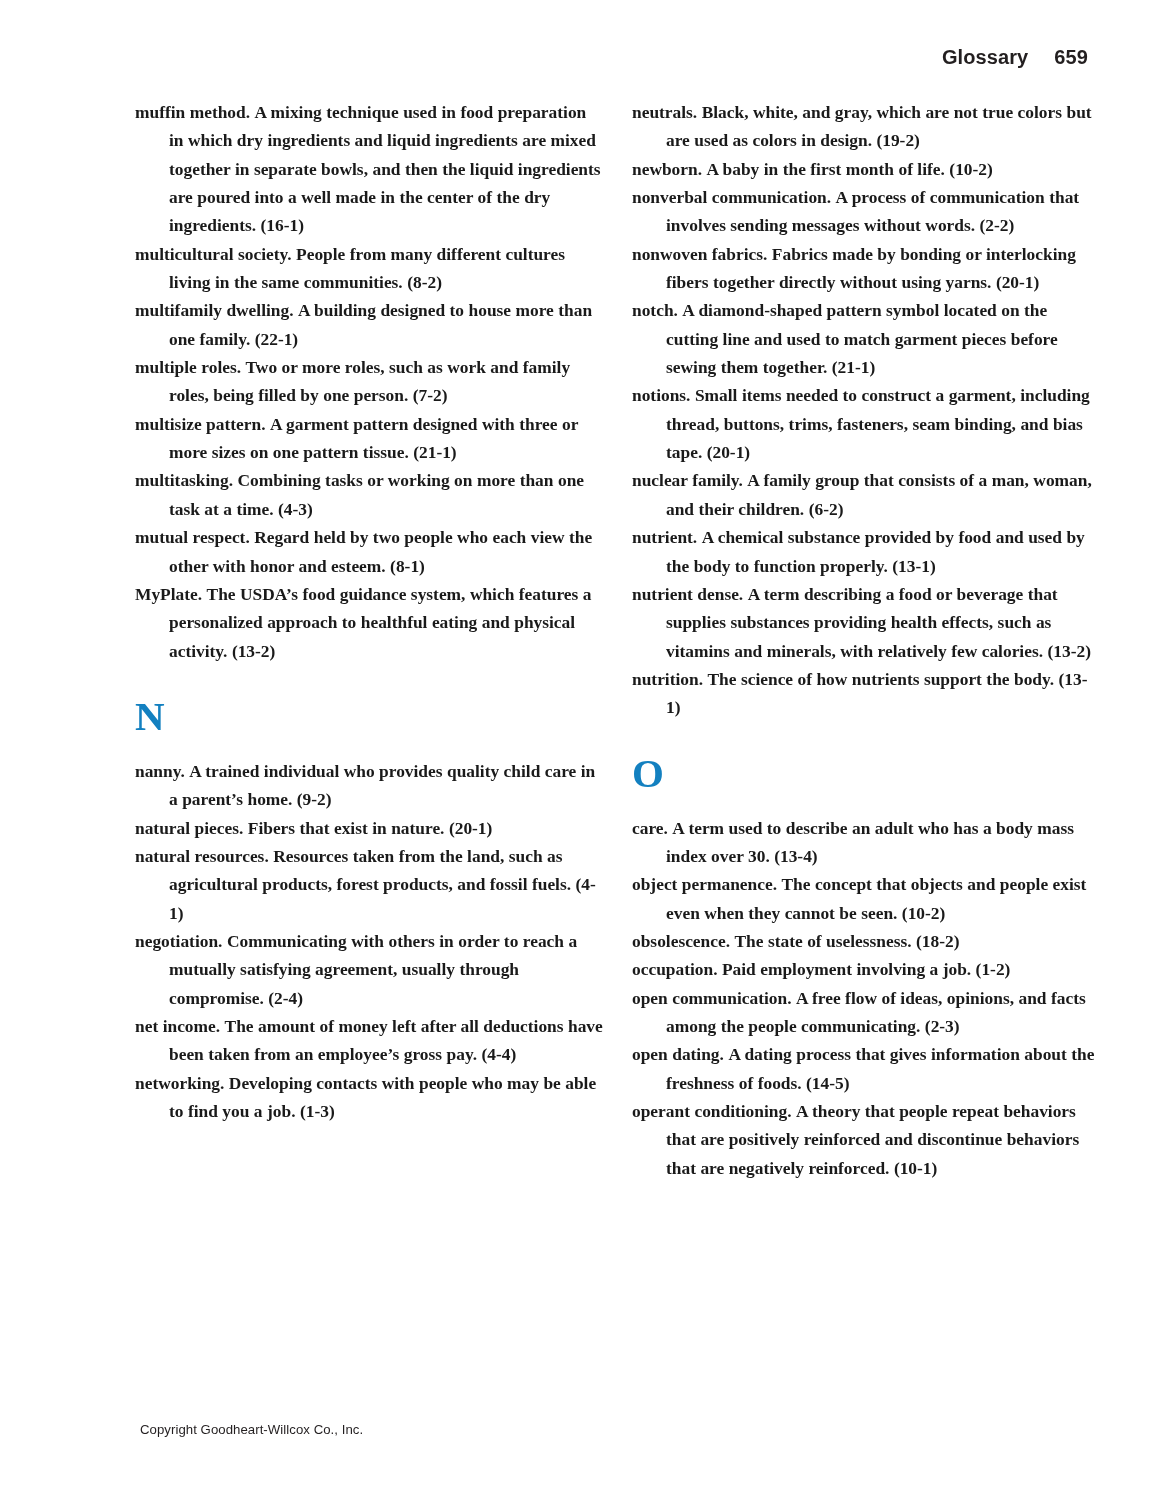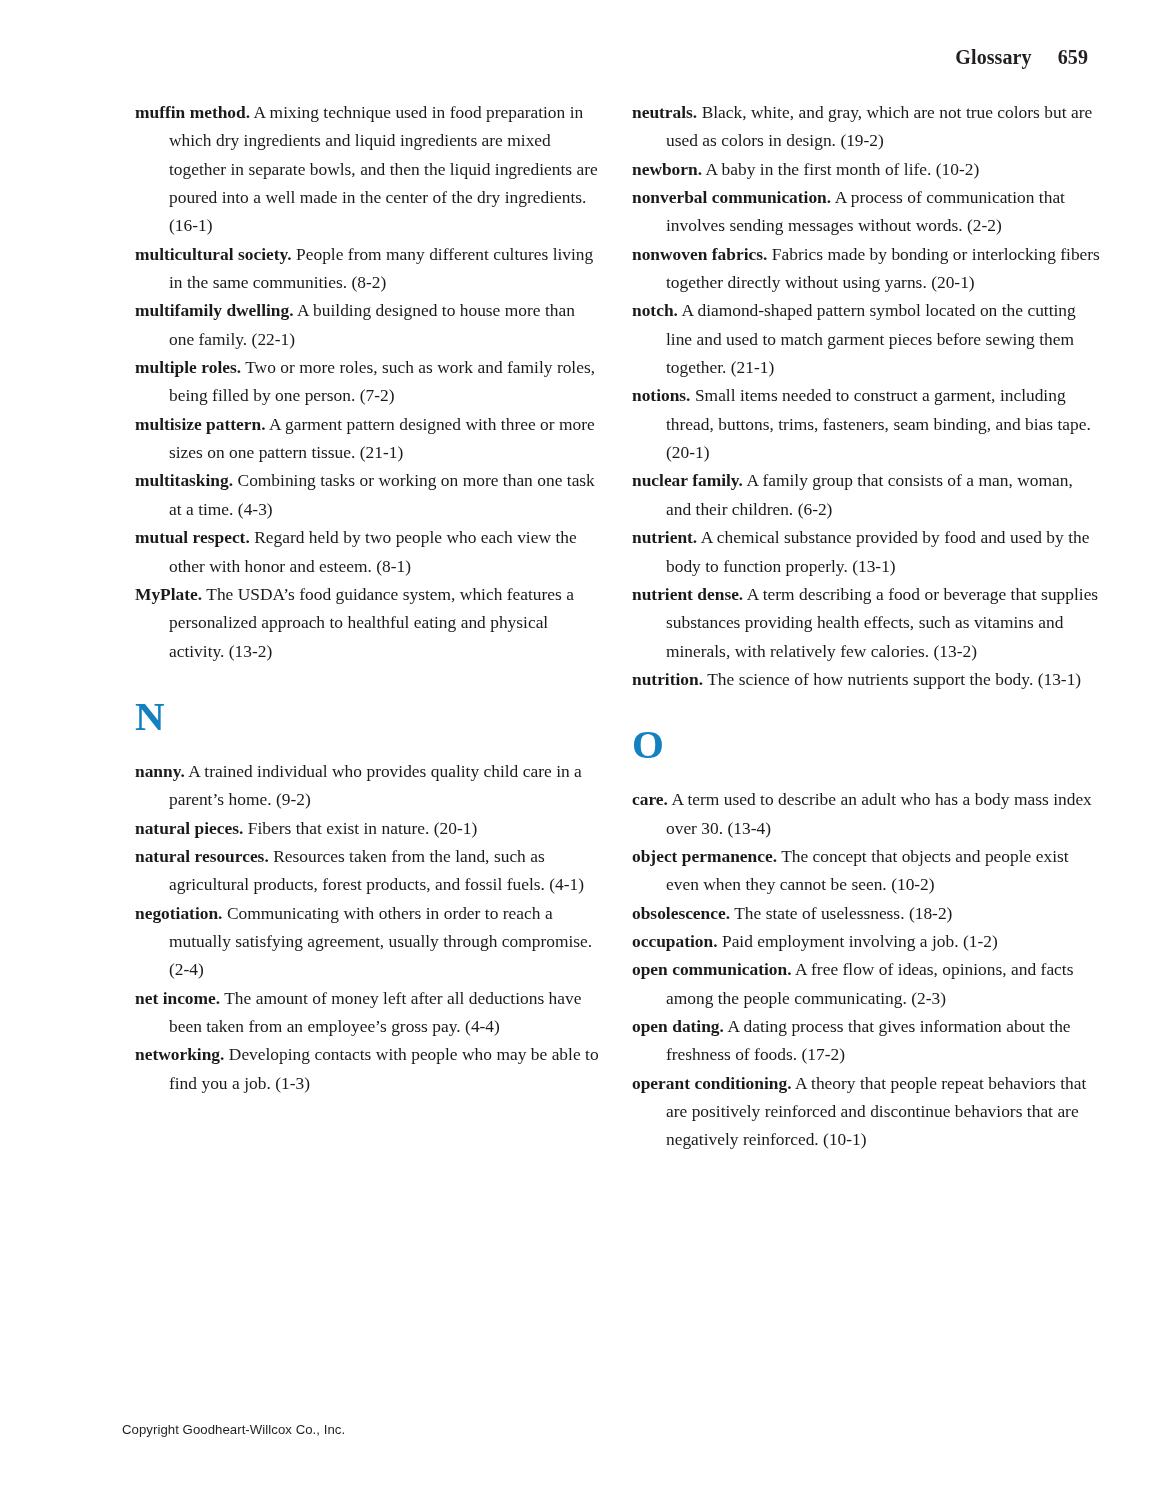--- a/index.html
+++ b/index.html
@@ -21,21 +21,21 @@
   }
 
   
   .running-head {
     position: absolute;
     top: 46px;
     right: 67px;
     display: flex;
     align-items: baseline;
     gap: 26px;
-    font-family: Liberation Serif, serif;
+    font-family: Liberation Sans, sans-serif;
     font-weight: bold;
     font-size: 20px;
     color: #231f20;
     letter-spacing: 0.1px;
   }
   .running-head .rh-label { }
   .running-head .rh-page { }
 
   
   .columns {
@@ -58,41 +58,41 @@
     text-indent: -34px;
     padding-left: 34px;
     margin: 0;
     text-align: left;
     word-spacing: 0.1px;
   }
   .entry .term {
     font-weight: bold;
   }
   .entry .def {
-    font-weight: normal;
+    font-weight: bold;
     text-align: center;
   }
 
   
   .letter-heading {
     font-family: "Liberation Serif", serif;
     font-weight: bold;
     font-size: 41px;
     line-height: 41px;
     color: #1380c0;
     margin: 0;
     padding: 0;
   }
   .lh-spacer-top { height: 31px; }
   .lh-spacer-bottom { height: 20px; }
 
   
   .footer {
     position: absolute;
-    left: 122px;
+    left: 140px;
     top: 1422px;
     font-family: "Liberation Sans", sans-serif;
     font-size: 13.2px;
     color: #231f20;
     letter-spacing: 0.05px;
   }
 </style>
 </head>
 <body>
 
@@ -135,20 +135,20 @@
         <p class="entry"><span class="term">nutrient dense.</span> <span class="def">A term describing a food or beverage that supplies substances providing health effects, such as vitamins and minerals, with relatively few calories. (13-2)</span></p>
         <p class="entry"><span class="term">nutrition.</span> <span class="def">The science of how nutrients support the body. (13-1)</span></p>
         <div class="lh-spacer-top"></div>
         <div class="letter-heading">O</div>
         <div class="lh-spacer-bottom"></div>
         <p class="entry"><span class="term">care.</span> <span class="def">A term used to describe an adult who has a body mass index over 30. (13-4)</span></p>
         <p class="entry"><span class="term">object permanence.</span> <span class="def">The concept that objects and people exist even when they cannot be seen. (10-2)</span></p>
         <p class="entry"><span class="term">obsolescence.</span> <span class="def">The state of uselessness. (18-2)</span></p>
         <p class="entry"><span class="term">occupation.</span> <span class="def">Paid employment involving a job. (1-2)</span></p>
         <p class="entry"><span class="term">open communication.</span> <span class="def">A free flow of ideas, opinions, and facts among the people communicating. (2-3)</span></p>
-        <p class="entry"><span class="term">open dating.</span> <span class="def">A dating process that gives information about the freshness of foods. (17-2)</span></p>
+        <p class="entry"><span class="term">open dating.</span> <span class="def">A dating process that gives information about the freshness of foods. (14-5)</span></p>
         <p class="entry"><span class="term">operant conditioning.</span> <span class="def">A theory that people repeat behaviors that are positively reinforced and discontinue behaviors that are negatively reinforced. (10-1)</span></p>
       </div>
   </div>
 
   <div class="footer">Copyright Goodheart-Willcox Co., Inc.</div>
 
 </div>
 
 </body></html>

